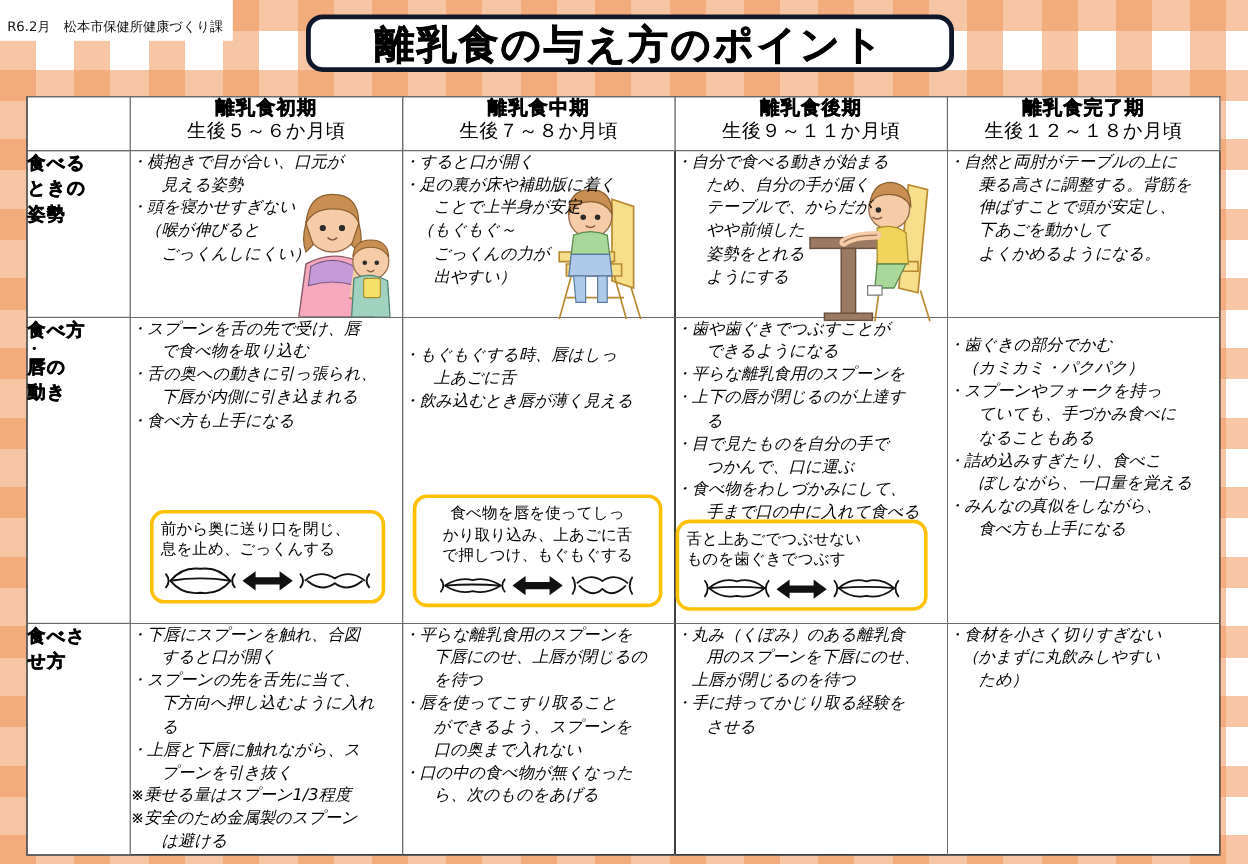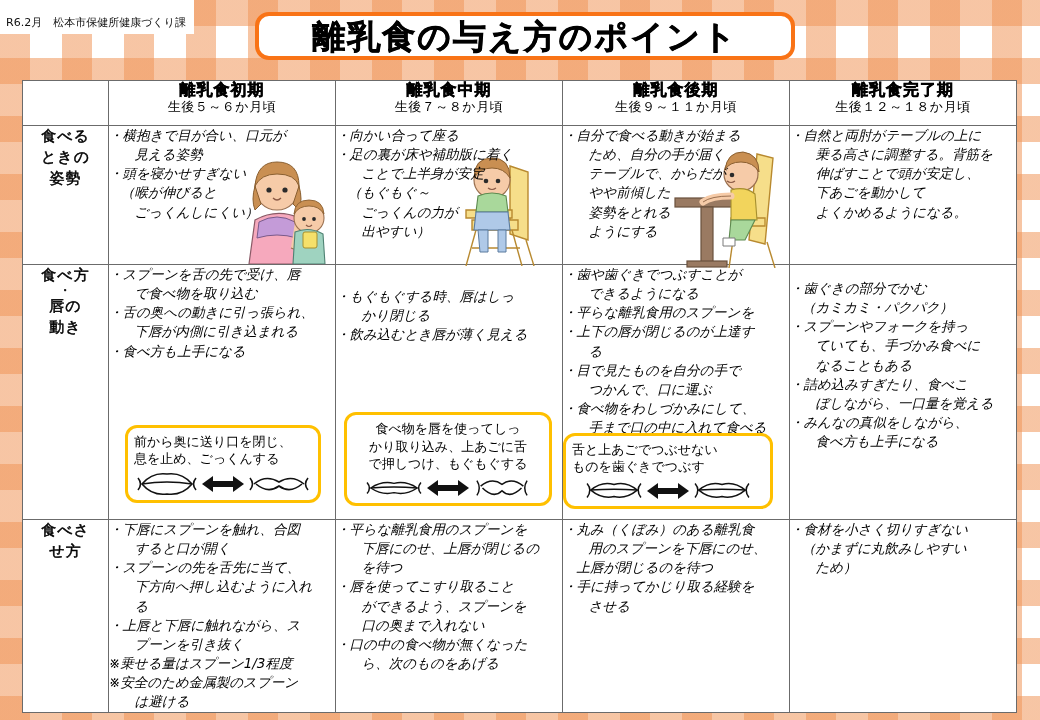--- a/index.html
+++ b/index.html
@@ -44,21 +44,21 @@
     white-space: nowrap;
     z-index: 6;
   }
 
   
   #title-plate {
     position: absolute;
     left: 255px; top: 12px;
     width: 540px; height: 48px;
     background: #ffffff;
-    border: 4px solid #f97316;
+    border: 4px solid #0f172a;
     border-radius: 14px;
     display: flex;
     align-items: center;
     justify-content: center;
     z-index: 7;
     box-sizing: border-box;
   }
   #title-plate .title-text {
     font-size: 33px;
     font-weight: bold;
@@ -99,37 +99,36 @@
   td.head-blank { background: #ffffff; }
   .stage-name {
     font-size: 16px;
     font-weight: bold;
     letter-spacing: 1px;
     -webkit-text-stroke: 0.5px #000;
     line-height: 1.15;
     color:#000;
   }
   .stage-age {
-    font-size: 13px;
+    font-size: 16px;
     line-height: 1.2;
     color: #000;
     letter-spacing: 0.5px;
   }
   td.stage-sho { background: #FAC05A; }
   td.stage-chu { background: #9BECC2; }
   td.stage-ko  { background: #B9CFE7; }
   td.stage-kan { background: #D9A6F2; }
 
   
   td.row-label {
     background: #F9C9CB;
-    text-align: center;
     vertical-align: middle;
     font-size: 15px;
-    font-weight: normal;
+    font-weight: bold;
     letter-spacing: 1px;
     line-height: 1.4;
     -webkit-text-stroke: 0.5px #000;
     color: #000;
     padding: 2px;
   }
   td.row-label .mid-dot { display: block; font-size: 11px; line-height: 0.9; }
 
   
   td.body-cell {
@@ -269,21 +268,21 @@
             <circle cx="89" cy="67" r="1.9" fill="#2b2b2b"></circle>
             <path d="M81 73 Q84 76 87 73" fill="none" stroke="#8a5a46" stroke-width="1.1"></path>
             <path d="M70 80 Q84 74 98 82 L100 112 L68 112 Z" fill="#9FD3C0" stroke="#4f8273" stroke-width="1.1"></path>
             <rect x="78" y="80" width="14" height="16" rx="2" fill="#F5E06A" stroke="#a68f2e" stroke-width="1"></rect>
           </g>
         </svg>
       </td>
 
       <td class="body-cell">
         <div class="bullets">
-          <span class="li">・向かい合って座る</span>
+          <span class="li">・すると口が開く</span>
           <span class="li">・足の裏が床や補助版に着く
 　ことで上半身が安定
 （もぐもぐ～
 　ごっくんの力が
 　出やすい）</span>
         </div>
         <svg class="illus" style="right:4px; bottom:-2px; width:110px; height:118px;" viewBox="0 0 110 118">
           <g stroke="#b8892f" stroke-width="1.4" fill="none">
 
             <path d="M62 18 L80 24 L80 92 L62 86 Z" fill="#F6DE8A"></path>
@@ -396,21 +395,21 @@
               <path d="M2 8 Q7 14 2 20" fill="none" stroke="#111" stroke-width="1.6"></path>
               <path d="M60 8 Q55 14 60 20" fill="none" stroke="#111" stroke-width="1.6"></path>
             </svg>
           </div>
         </div>
       </td>
 
       <td class="body-cell">
         <div class="bullets" style="margin-top:22px;">
           <span class="li">・もぐもぐする時、唇はしっ
-　かり閉じる</span>
+　上あごに舌</span>
           <span class="li">・飲み込むとき唇が薄く見える</span>
         </div>
         <div class="callout" style="left:8px; right:10px; bottom:13px;text-align:center;">
           <div class="co-text">食べ物を唇を使ってしっ
 かり取り込み、上あごに舌
 で押しつけ、もぐもぐする</div>
           <div class="lips-row">
             <svg width="58" height="26" viewBox="0 0 62 28">
               <path d="M6 14 Q18 6 31 9 Q44 6 56 14 Q44 22 31 19 Q18 22 6 14 Z" fill="none" stroke="#111" stroke-width="1.6"></path>
               <path d="M6 14 Q31 12 56 14" fill="none" stroke="#111" stroke-width="1.6"></path>

